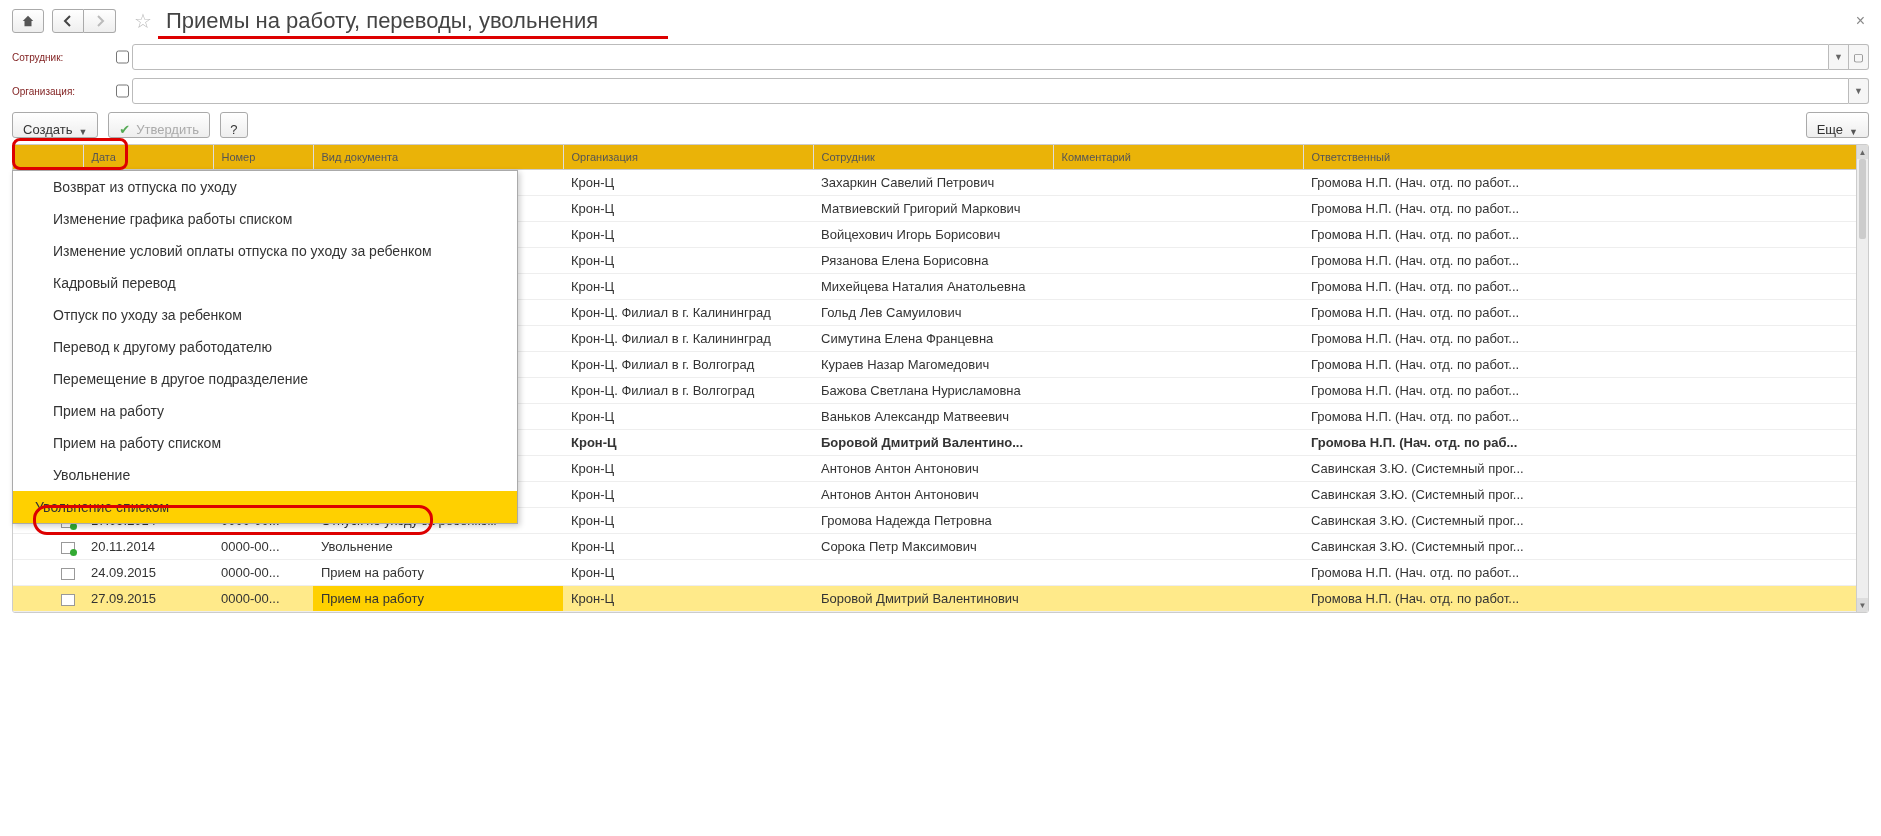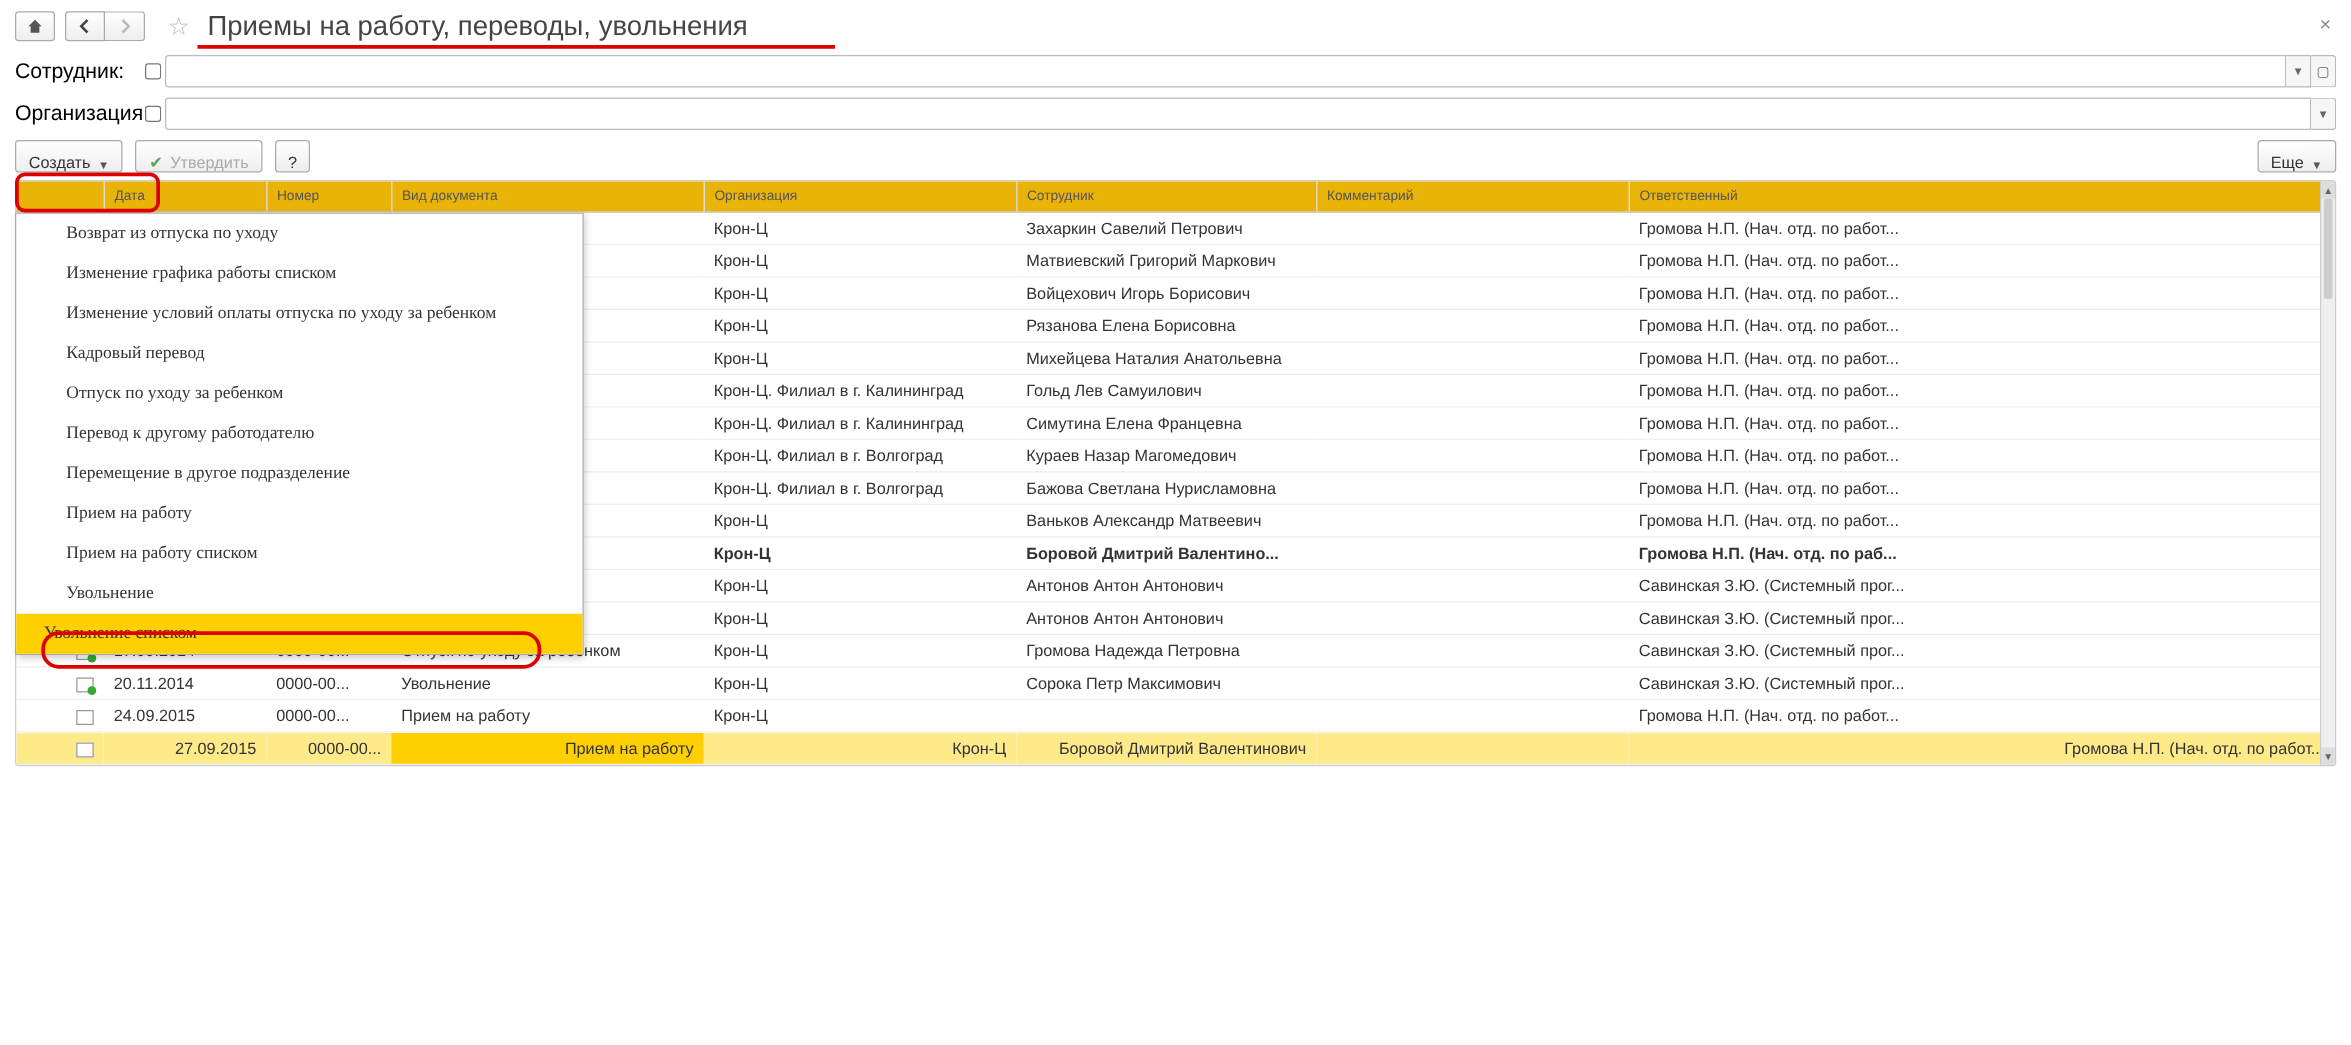--- a/index.html
+++ b/index.html
@@ -16,21 +16,21 @@
   .navpair { display:flex; }
   .navpair .btn-square:first-child { border-top-right-radius:0; border-bottom-right-radius:0; }
   .navpair .btn-square:last-child { border-top-left-radius:0; border-bottom-left-radius:0; border-left:none; color:#bbb; }
   .star-icon { font-size:20px; color:#bbb; margin:0 6px 0 10px; cursor:pointer; }
   .page-title { font-size:22px; color:#444; }
   .title-underline { position:absolute; left:158px; top:36px; width:510px; height:3px; background:#d00; }
   .close-x { margin-left:auto; font-size:16px; color:#888; cursor:pointer; padding:4px; }
 
   
   .filter-row { display:flex; align-items:center; margin-bottom:8px; }
-  .filter-label { width:100px; font-size:17px; color:#000000; }
+  .filter-label { width:100px; font-size:10px; color:#7f1d1d; }
   .filter-check { width:20px; height:16px; display:flex; align-items:center; }
   .filter-check input { width:14px; height:14px; }
   .filter-input-wrap { flex:1; display:flex; }
   .filter-input {
     flex:1; height:26px; border:1px solid #bbb; border-radius:3px 0 0 3px; padding:2px 6px; background:#fff;
   }
   .drop-btn, .open-btn {
     width:20px; height:26px; border:1px solid #bbb; border-left:none; background:#f6f6f6;
     display:flex; align-items:center; justify-content:center; font-size:9px; color:#666; cursor:pointer;
   }
@@ -53,33 +53,33 @@
   table { width:100%; border-collapse:collapse; table-layout:fixed; }
   thead th {
     background:#eab308; border-bottom:1px solid #ccc; border-right:1px solid #ddd;
     text-align:left; padding:6px 8px; font-weight:normal; color:#555; font-size:11px;
   }
   tbody td {
     border-bottom:1px solid #eee; padding:5px 8px; white-space:nowrap; overflow:hidden;
     text-overflow:ellipsis; font-size:13px; color:#333;
   }
   tbody tr.bold td { font-weight:bold; }
-  tbody tr.sel-yellow td { background:#ffea8a;text-align:right; }
+  tbody tr.sel-yellow td { background:#ffea8a; }
   tbody tr.sel-yellow td.cell-type { background:#ffd000; }
   .doc-icon { display:inline-block; width:14px; height:12px; border:1px solid #999; background:#fff; margin-left:40px; position:relative; vertical-align:middle; }
   .doc-icon.posted::after { content:""; position:absolute; right:-3px; bottom:-3px; width:7px; height:7px; background:#3a3; border-radius:50%; }
   .vscroll { position:absolute; right:0; top:0; bottom:0; width:12px; background:#eee; border-left:1px solid #ccc; }
   .vscroll .up, .vscroll .down { height:14px; background:#ddd; display:flex; align-items:center; justify-content:center; font-size:8px; color:#666; }
   .vscroll .down { position:absolute; bottom:0; width:100%; }
   .vscroll .thumb { position:absolute; left:2px; right:2px; top:14px; height:80px; background:#ccc; border-radius:2px; }
 
   
   .dropdown {
-    position:absolute; left:12px; top:170px; width:455px; background:#fff;
-    border:1px solid #aaa; box-shadow:2px 2px 6px rgba(0,0,0,.2); z-index:40;font-family:Liberation Serif, serif;
+    position:absolute; left:12px; top:170px; width:506px; background:#fff;
+    border:1px solid #aaa; box-shadow:2px 2px 6px rgba(0,0,0,.2); z-index:40;
   }
   .dropdown .mi { padding:8px 12px 8px 40px; font-size:14px; color:#333; cursor:pointer; position:relative; }
   .dropdown .mi.hl { background:#ffd000;padding-left:22px; }
   .mi-highlight { position:absolute; left:33px; top:505px; width:400px; height:30px; border:3px solid #d00; border-radius:14px; pointer-events:none; z-index:60; }
 </style>
 </head>
 <body>
 
 <div class="page">
 

